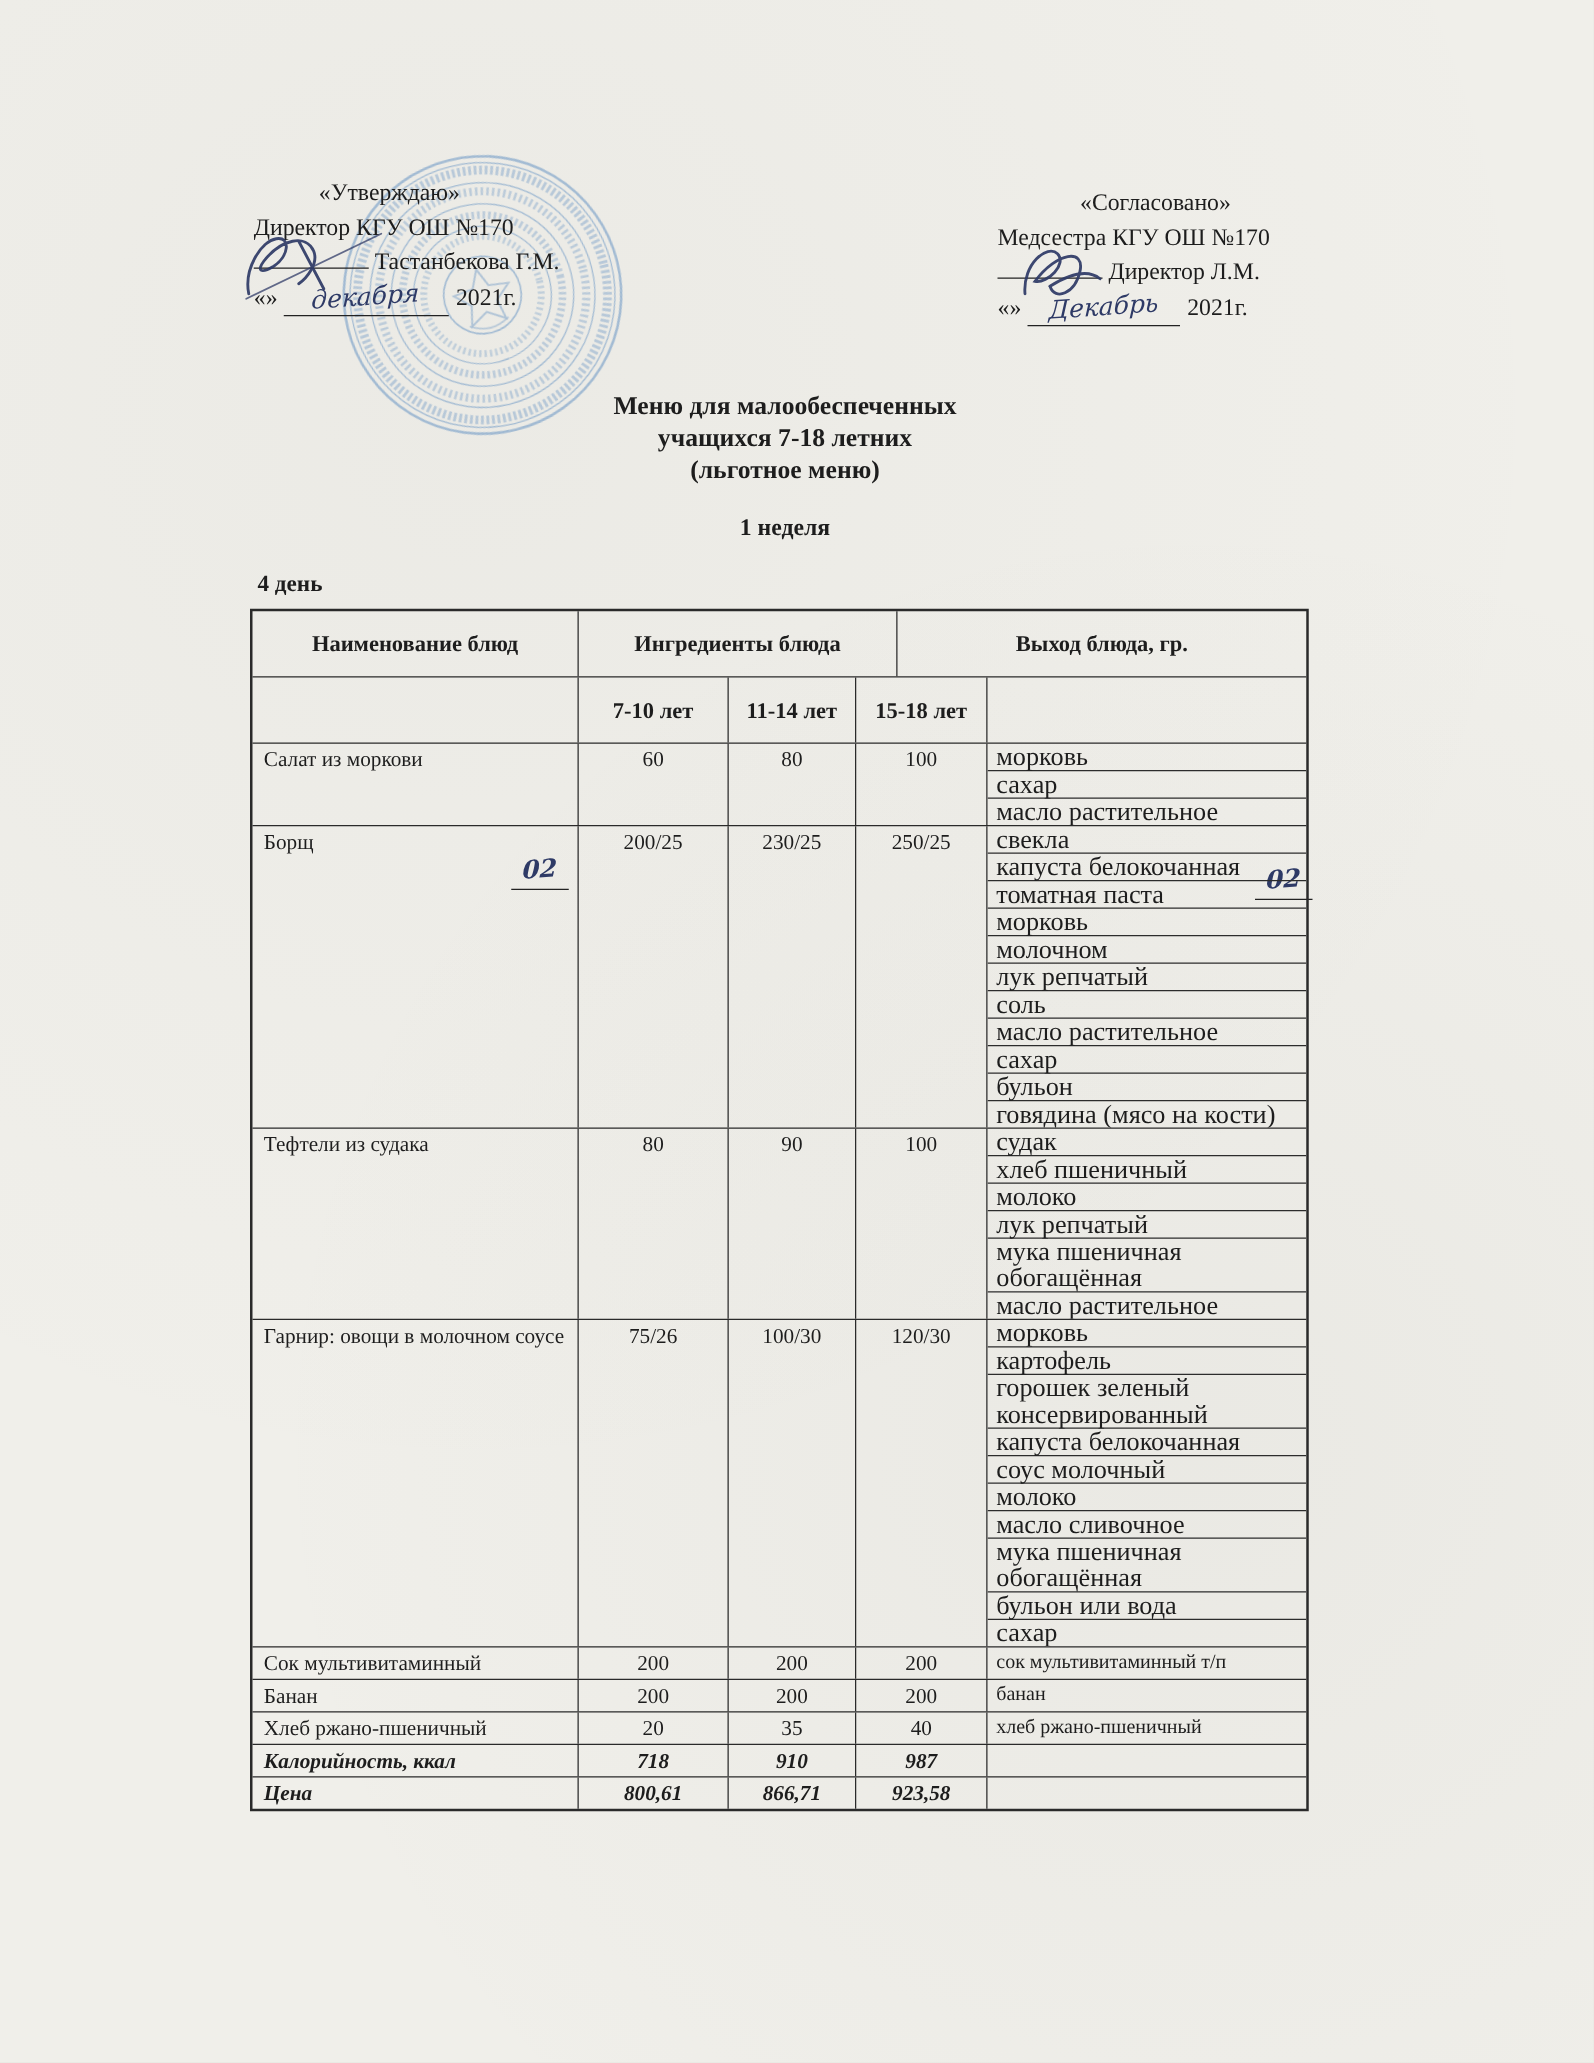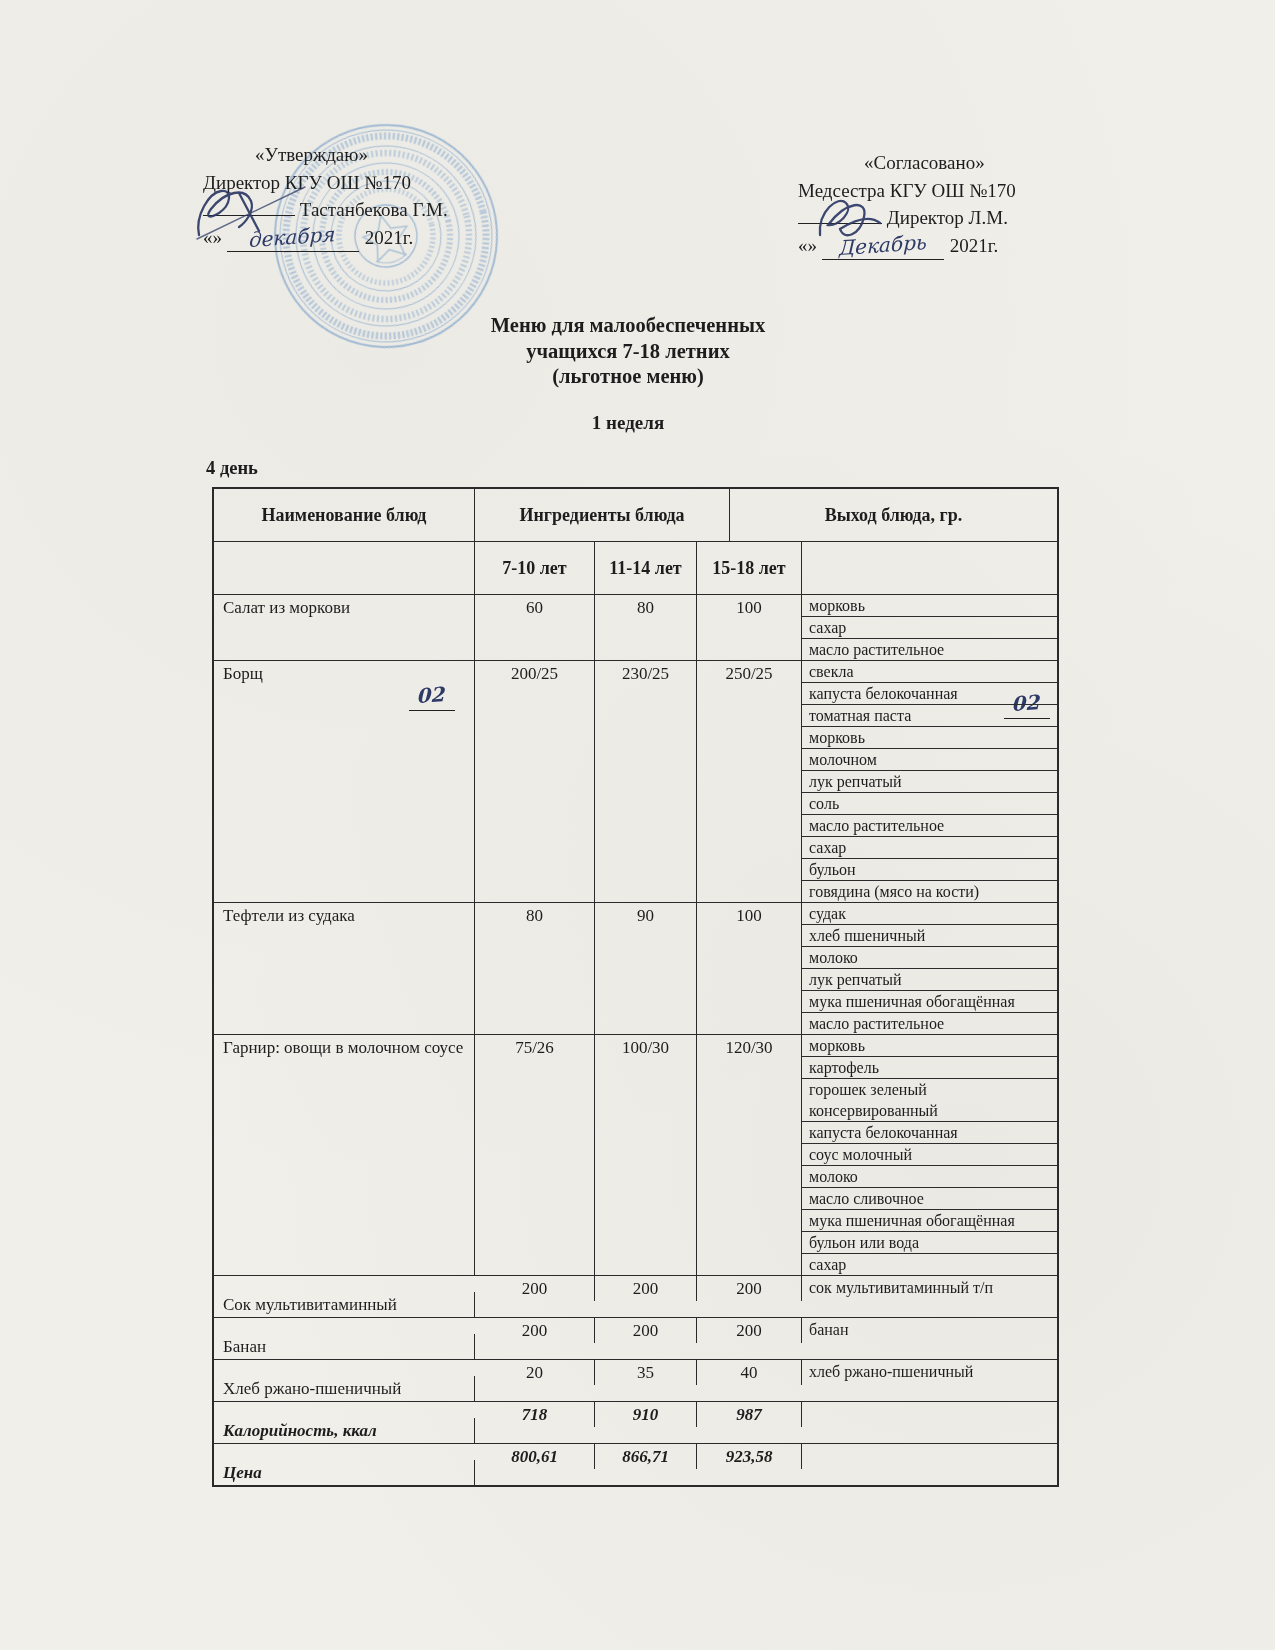--- a/index.html
+++ b/index.html
@@ -41,41 +41,41 @@
   .sig-right{left:10px; top:42px; width:100px; height:58px;}
   .yr{margin-left:6px;}
   
   .doc-title{position:absolute; left:0; top:313px; width:1256px; text-align:center;
     font-weight:700; font-size:20.5px; line-height:25.5px; z-index:2;}
   .week{position:absolute; left:0; top:412px; width:1256px; text-align:center;
     font-weight:700; font-size:19px; z-index:2;}
   .day{position:absolute; left:206px; top:458px; font-weight:700; font-size:18.5px; z-index:2;}
   
   .mt{
-    position:absolute; left:212px; top:487px; width:847px; z-index:2;
+    position:absolute; left:200px; top:487px; width:847px; z-index:2;
     border:2.2px solid #2a2a2a; box-sizing:border-box;
     font-size:17px;
   }
   .tr{display:flex; border-top:1.8px solid #2a2a2a;}
   .tr:first-child{border-top:none;}
   .td{border-right:1.8px solid #2a2a2a; box-sizing:border-box; overflow:hidden;}
   .td:last-child{border-right:none;}
   .w-name{width:261px; padding:2px 4px 0 9px; line-height:21px;}
   .w-n1{width:120px;} .w-n2{width:102px;} .w-n3{width:105px;}
   .w-ing{flex:1;}
   .num{text-align:center; padding-top:2px; line-height:21px;}
   .head .td{height:52px; display:flex; align-items:center; justify-content:center;
     text-align:center; font-weight:700; font-size:18px; padding:0;}
   .w-span3{width:327px;}
-  .il{min-height:21px; line-height:21px; font-size:16px; padding-left:7px;
+  .il{min-height:21px; line-height:21px; font-size:21px; padding-left:7px;
     border-bottom:1.4px solid #2c2c2c; white-space:pre-line;}
   .il:last-child{border-bottom:none;}
   .single .td{height:25px; line-height:23px;}
   .single .il{border-bottom:none; min-height:23px; line-height:23px; font-size:16px;}
-  .single .w-name{padding-top:1px;margin-top:16px;}
+  .single .w-name{padding-top:1px;}
   .single .num{padding-top:1px;}
   .bold{font-weight:700;font-style:italic;}
 </style>
 </head>
 <body>
 
 <div class="page">
 
   <svg class="stamp" viewBox="0 0 232 232">
     <g fill="none" stroke="#5f8fc2">

